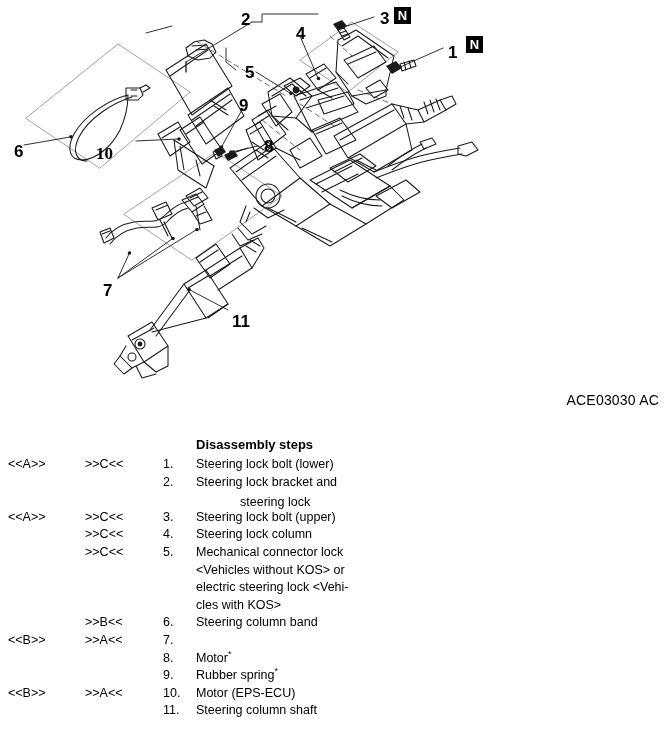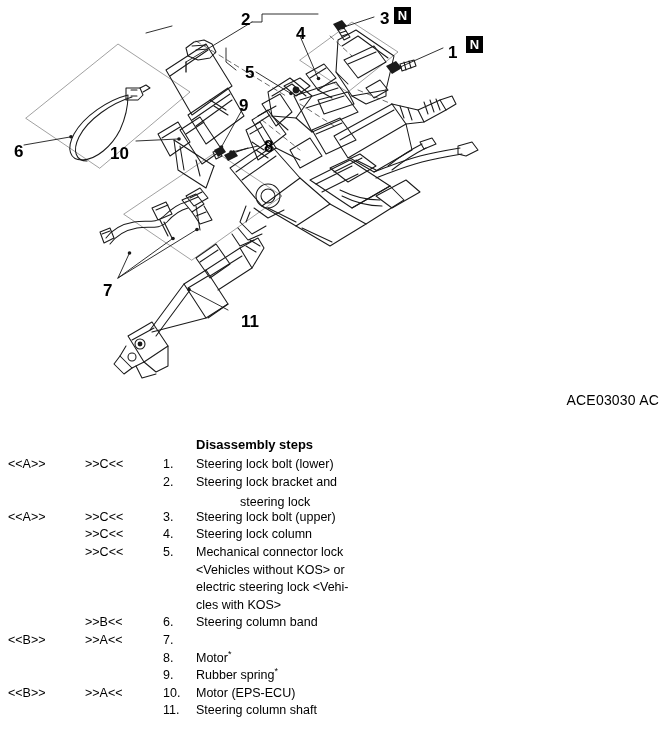--- a/index.html
+++ b/index.html
@@ -389,22 +389,22 @@
 
   <div class="callout" style="left:448px;  top:44px;">1</div>
   <div class="callout" style="left:241px;  top:11px;">2</div>
   <div class="callout" style="left:380px;  top:10px;">3</div>
   <div class="callout" style="left:296px;  top:25px;">4</div>
   <div class="callout" style="left:245px;  top:64px;">5</div>
   <div class="callout" style="left:14px;   top:143px;">6</div>
   <div class="callout" style="left:103px;  top:282px;">7</div>
   <div class="callout" style="left:264px;  top:138px;">8</div>
   <div class="callout" style="left:239px;  top:97px;">9</div>
-  <div class="callout" style="left:110px;  top:145px;">10</div>
-  <div class="callout" style="left:232px;  top:313px;margin-left:9px;">11</div>
+  <div class="callout" style="left:96px;  top:145px;font-family:Liberation Serif, serif;">10</div>
+  <div class="callout" style="left:232px;  top:313px;">11</div>
 
   <div class="n-badge" style="left:466px; top:36px;">N</div>
   <div class="n-badge" style="left:394px; top:7px;">N</div>
 
   <div class="figure-code">ACE03030 AC</div>
 </div>
 
 <div id="steps">
   <div class="steps-heading">Disassembly steps</div>
   <div id="steps-rows">

